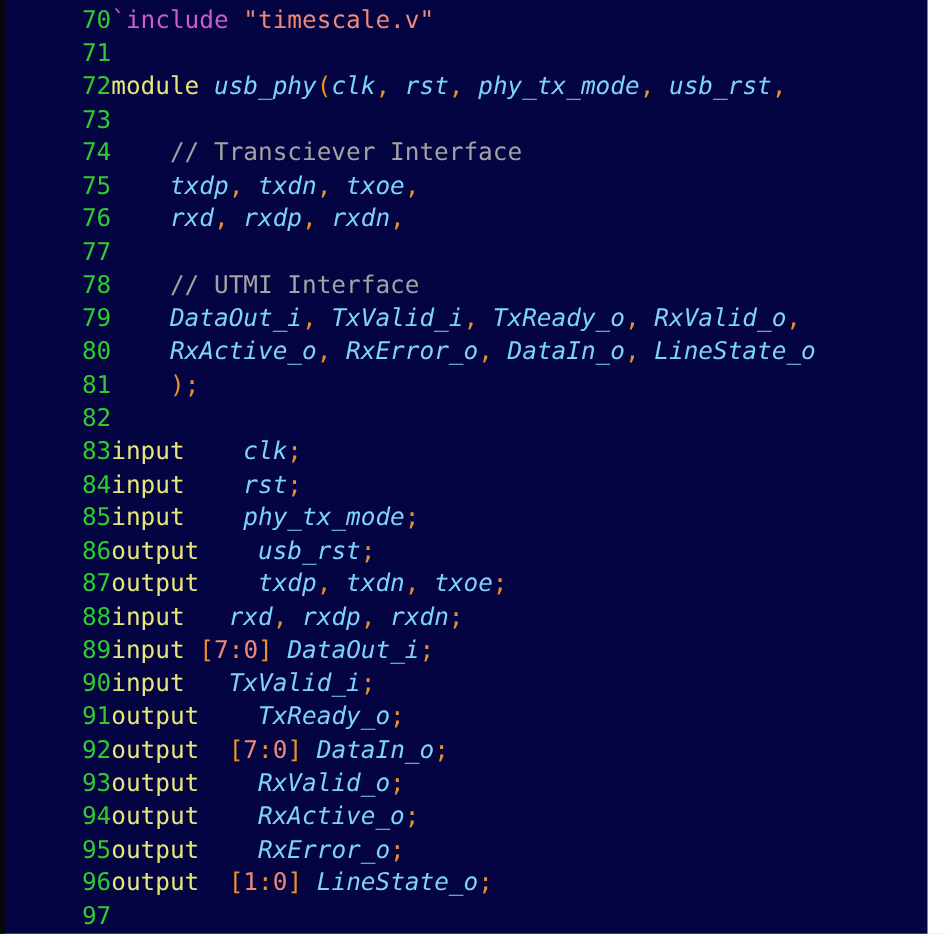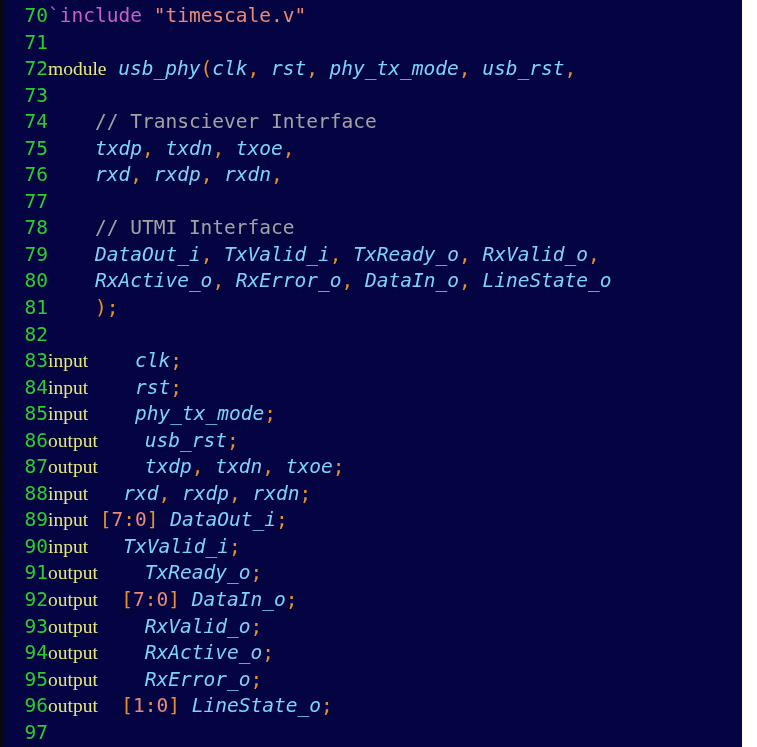--- a/index.html
+++ b/index.html
@@ -39,26 +39,27 @@
     height: 26.55px;
     white-space: pre;
   }
 
   .lineno {
     display: inline-block;
     width: 44px;
     text-align: right;
     color: #2fcc2f;
     padding-right: 0px;
+    padding-left: 41px;
   }
 
   .code { white-space: pre; }
 
   
-  .t-kw      { color: #e8e87a; font-family: Liberation Serif, serif; }  
+  .t-kw      { color: #e8e87a; }  
   .t-dir     { color: #cc5ecc; }  
   .t-str     { color: #ee8877; }  
   .t-id      { color: #7dd3fc; font-style: italic; }  
   .t-com     { color: #a3a3a3; }  
   .t-punc    { color: #e8902a; }  
   .t-num     { color: #ee8877; }  
   .t-plain   { color: #b8c4dd; }
 
   
   #watermark {

